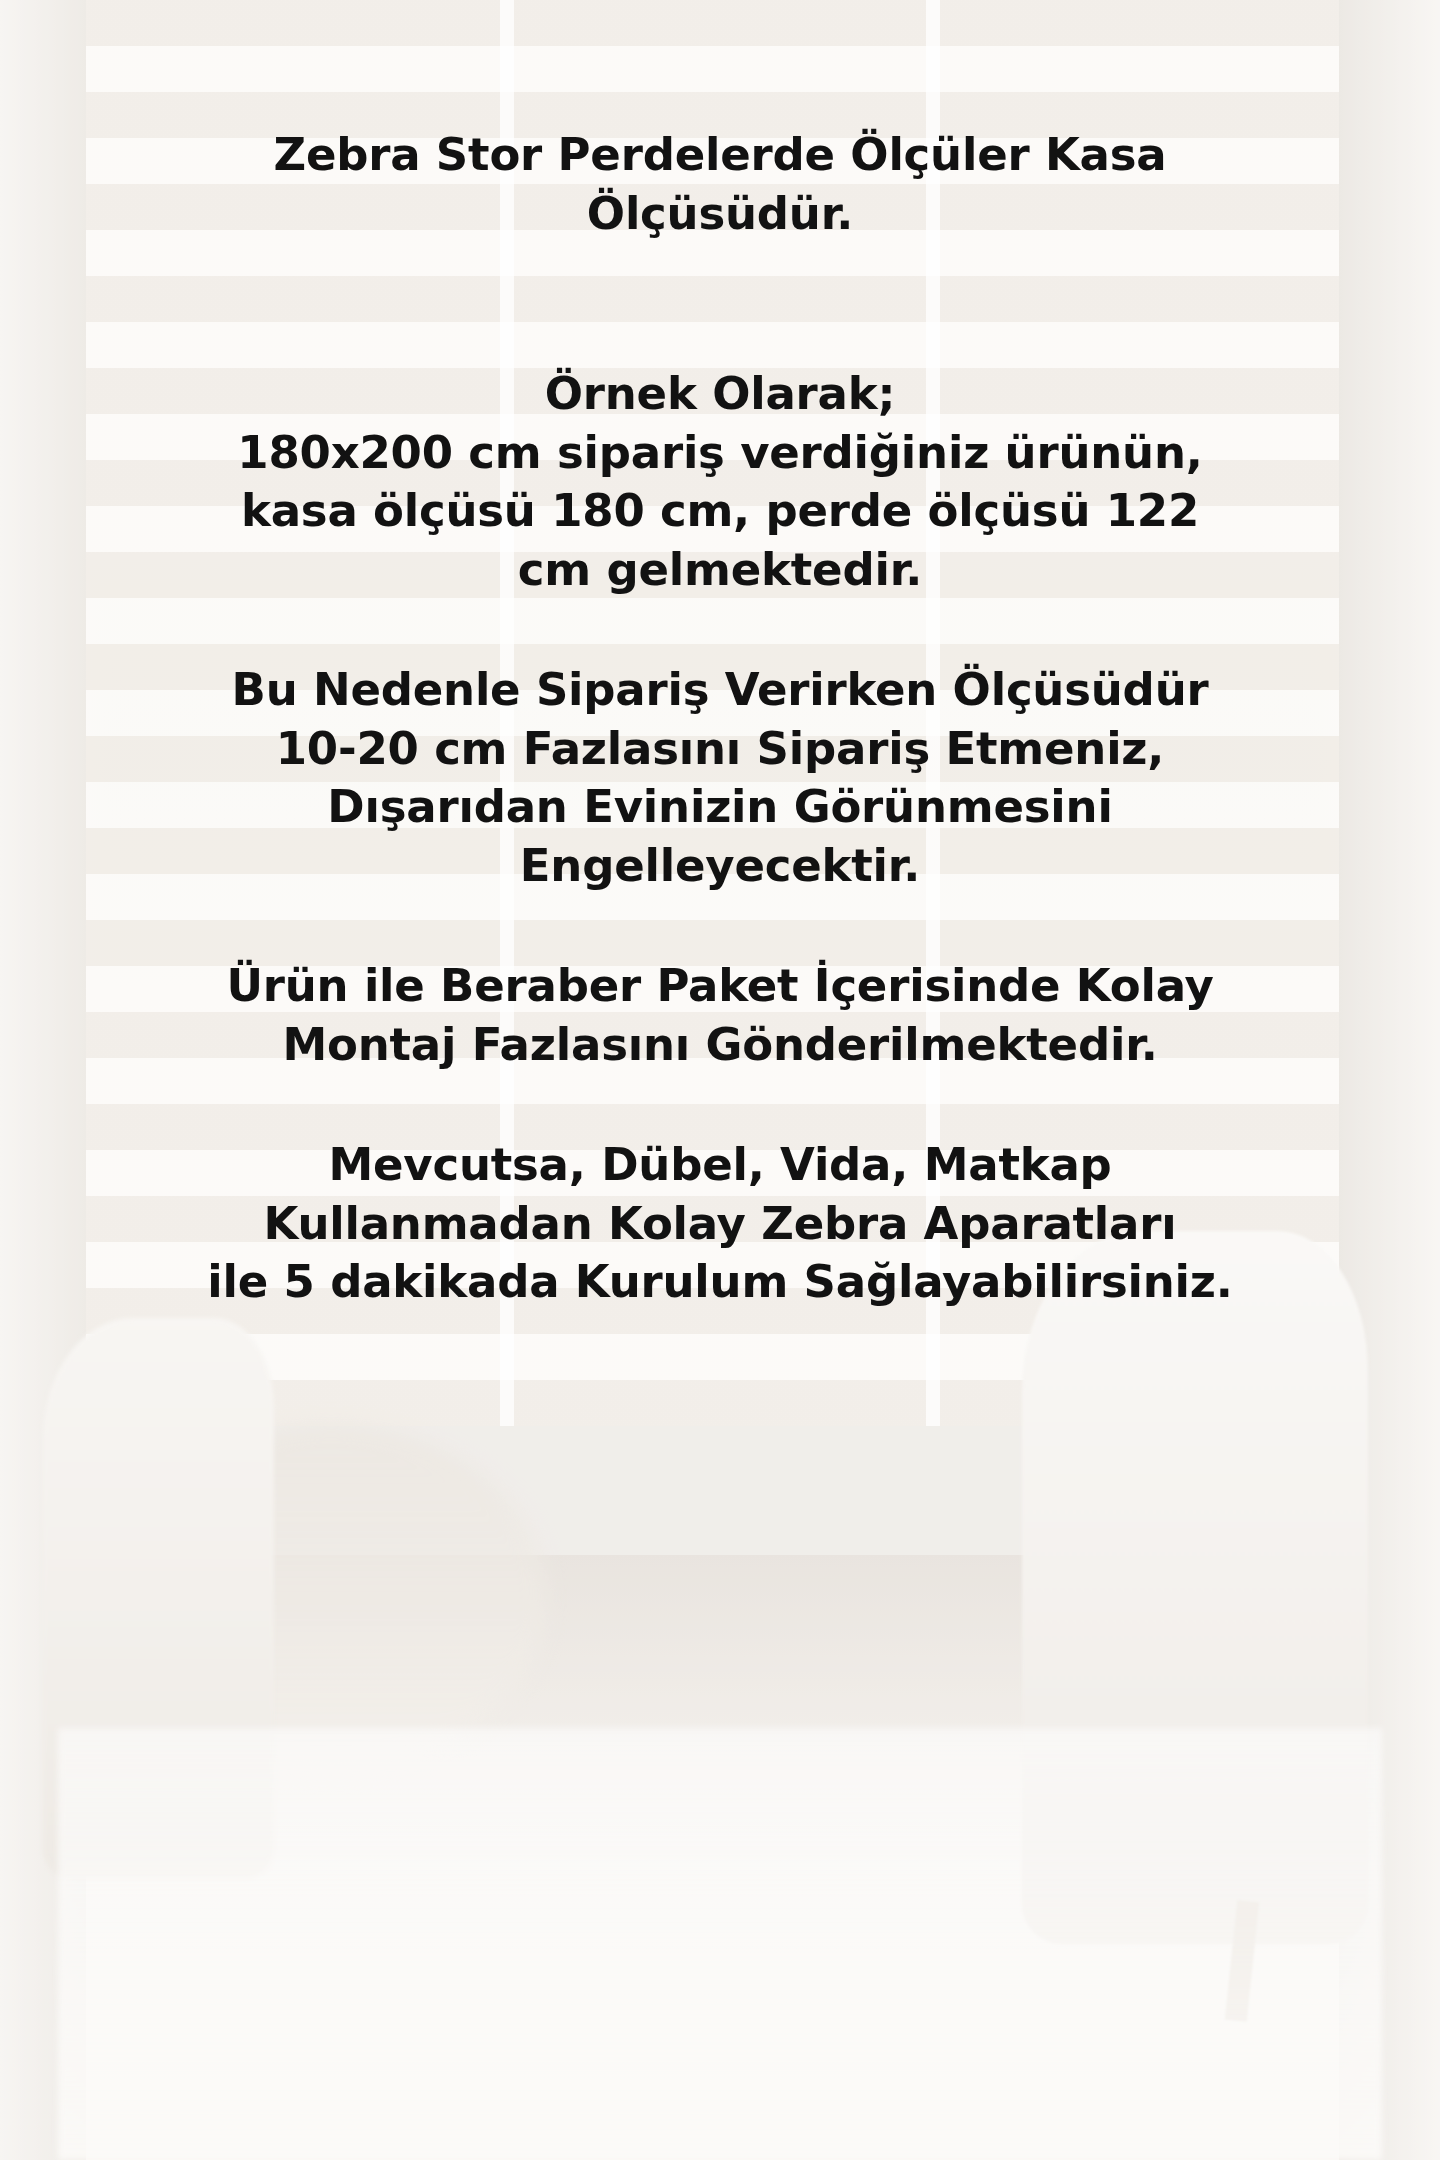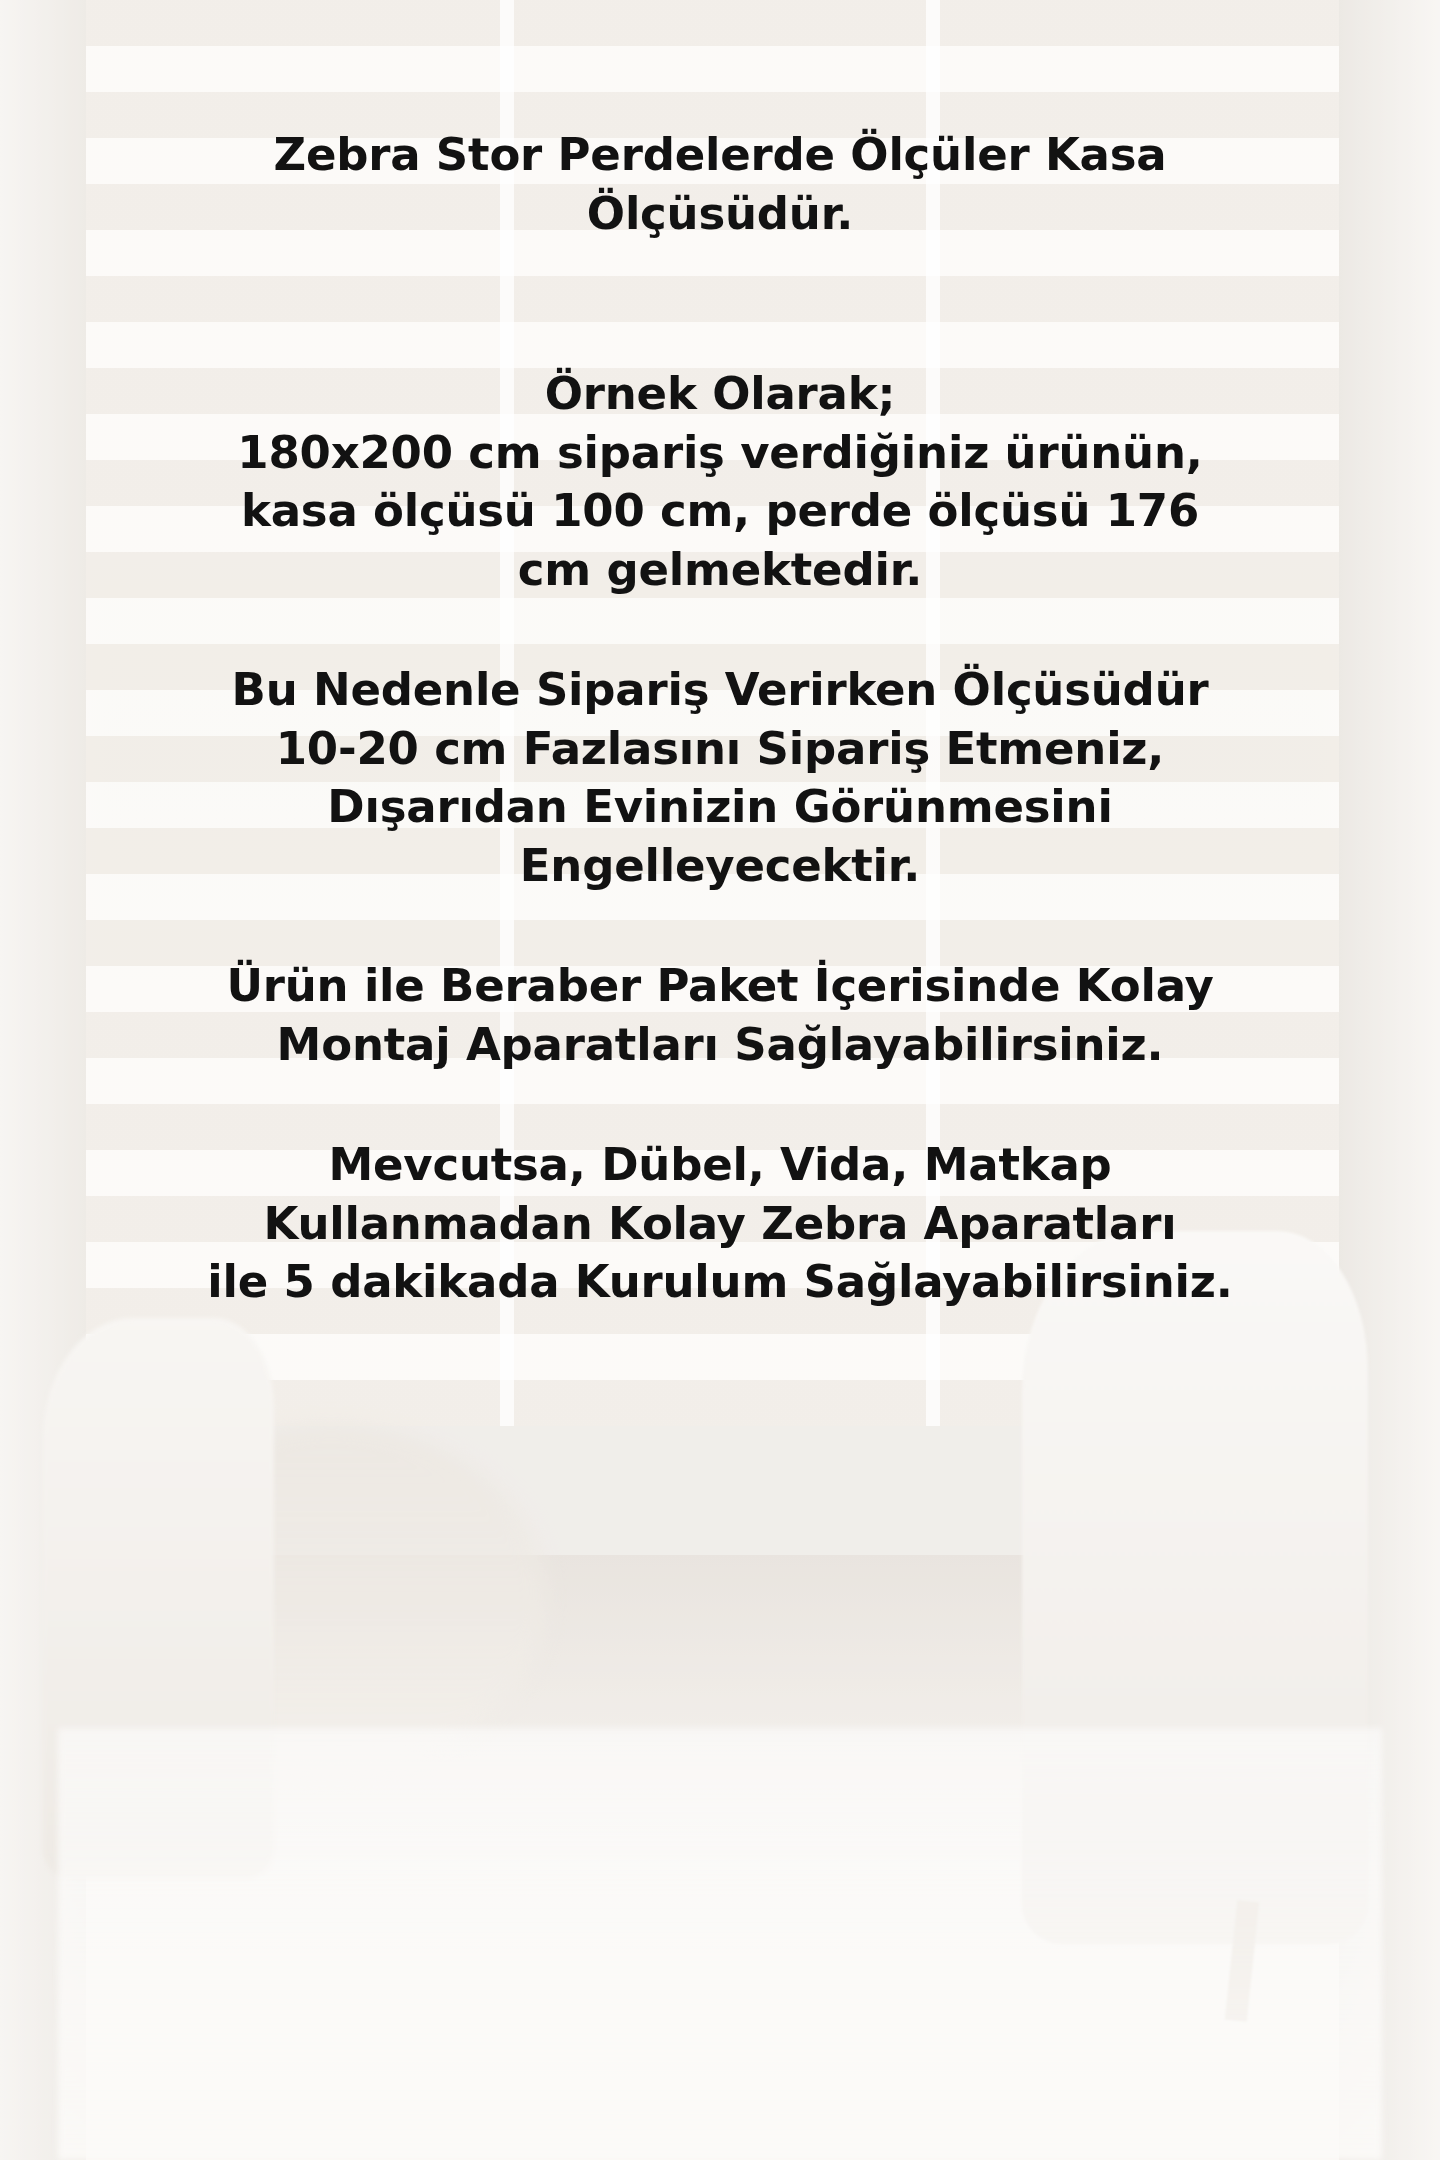--- a/index.html
+++ b/index.html
@@ -204,38 +204,38 @@
   </div>
 
   <div class="gap-a"></div>
 
 
   <div class="gap-b"></div>
 
   <div class="para">
     <div>Örnek Olarak;</div>
     <div>180x200 cm sipariş verdiğiniz ürünün,</div>
-    <div>kasa ölçüsü 100 cm, perde ölçüsü 176</div>
+    <div>kasa ölçüsü 180 cm, perde ölçüsü 122</div>
     <div>cm gelmektedir.</div>
   </div>
 
   <div class="gap-c"></div>
 
   <div class="para">
     <div>Bu Nedenle Sipariş Verirken Ölçüsüdür</div>
     <div>10-20 cm Fazlasını Sipariş Etmeniz,</div>
     <div>Dışarıdan Evinizin Görünmesini</div>
     <div>Engelleyecektir.</div>
   </div>
 
   <div class="gap-d"></div>
 
   <div class="para">
     <div>Ürün ile Beraber Paket İçerisinde Kolay</div>
-    <div>Montaj Aparatları Sağlayabilirsiniz.</div>
+    <div>Montaj Fazlasını Gönderilmektedir.</div>
   </div>
 
   <div class="gap-e"></div>
 
   <div class="para">
     <div>Mevcutsa, Dübel, Vida, Matkap</div>
     <div>Kullanmadan Kolay Zebra Aparatları</div>
     <div>ile 5 dakikada Kurulum Sağlayabilirsiniz.</div>
   </div>
 

